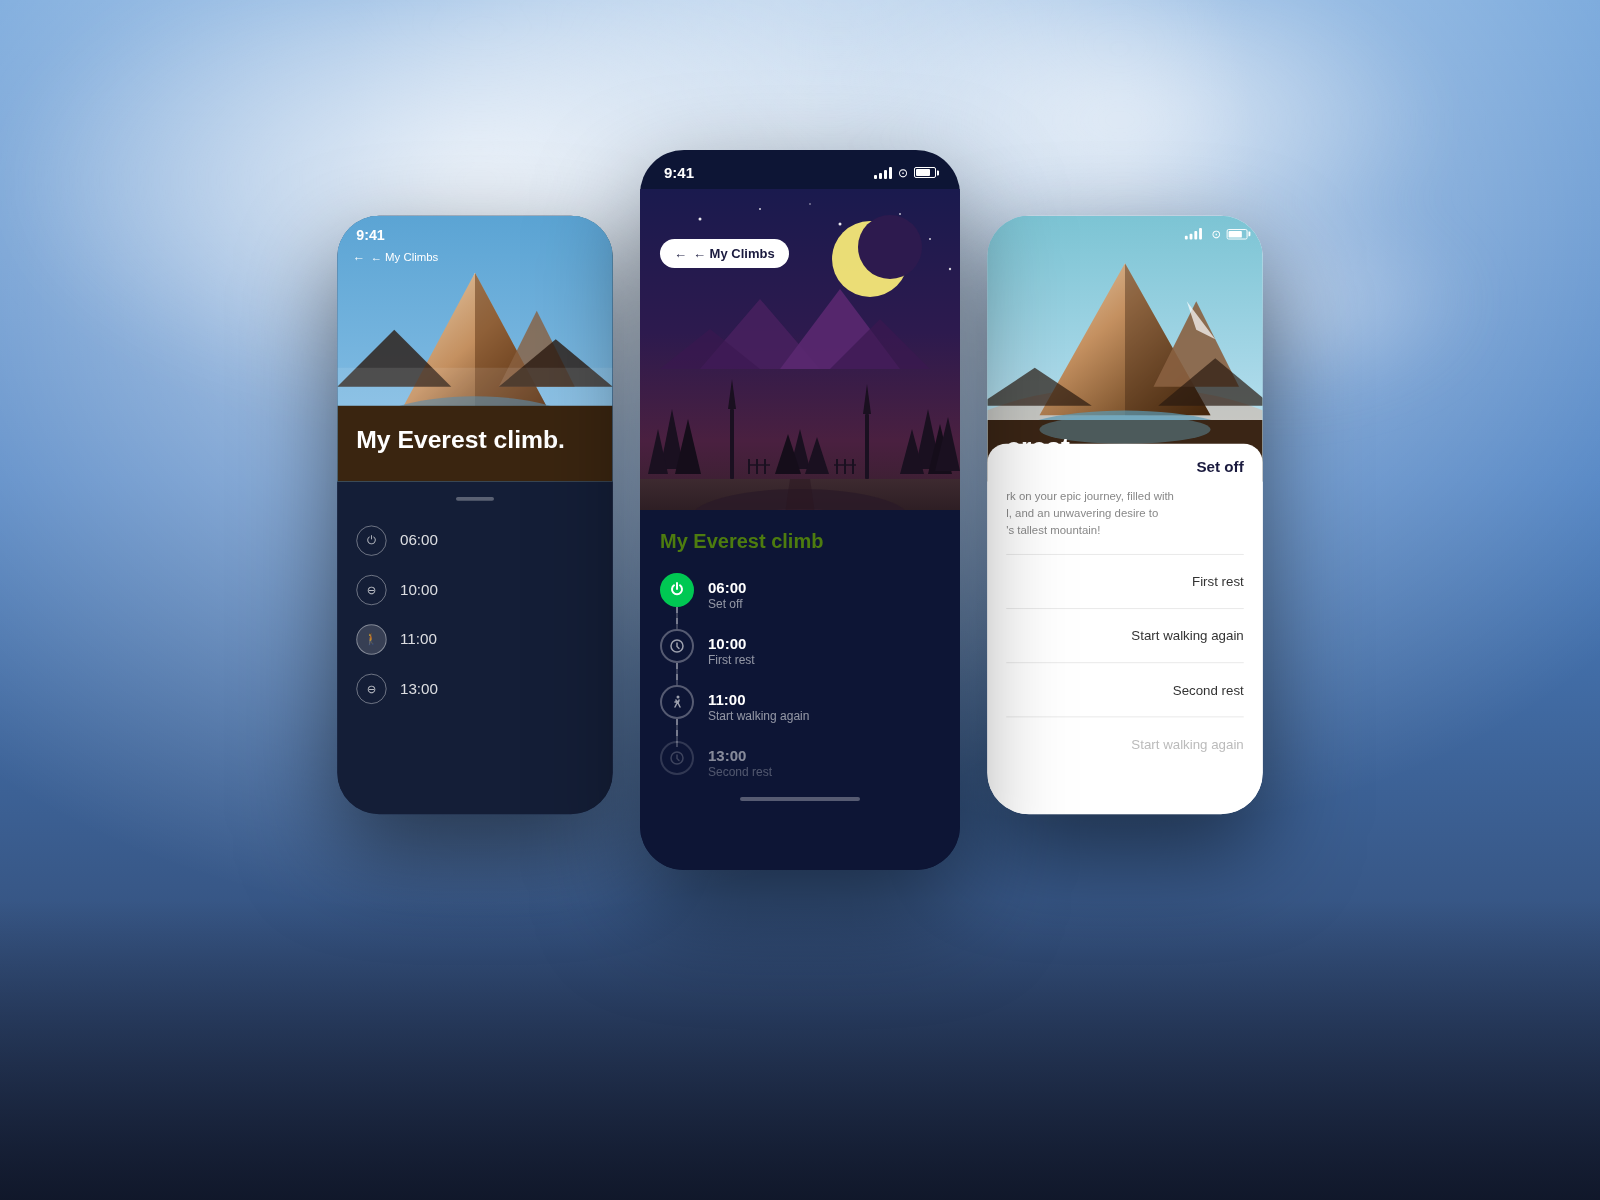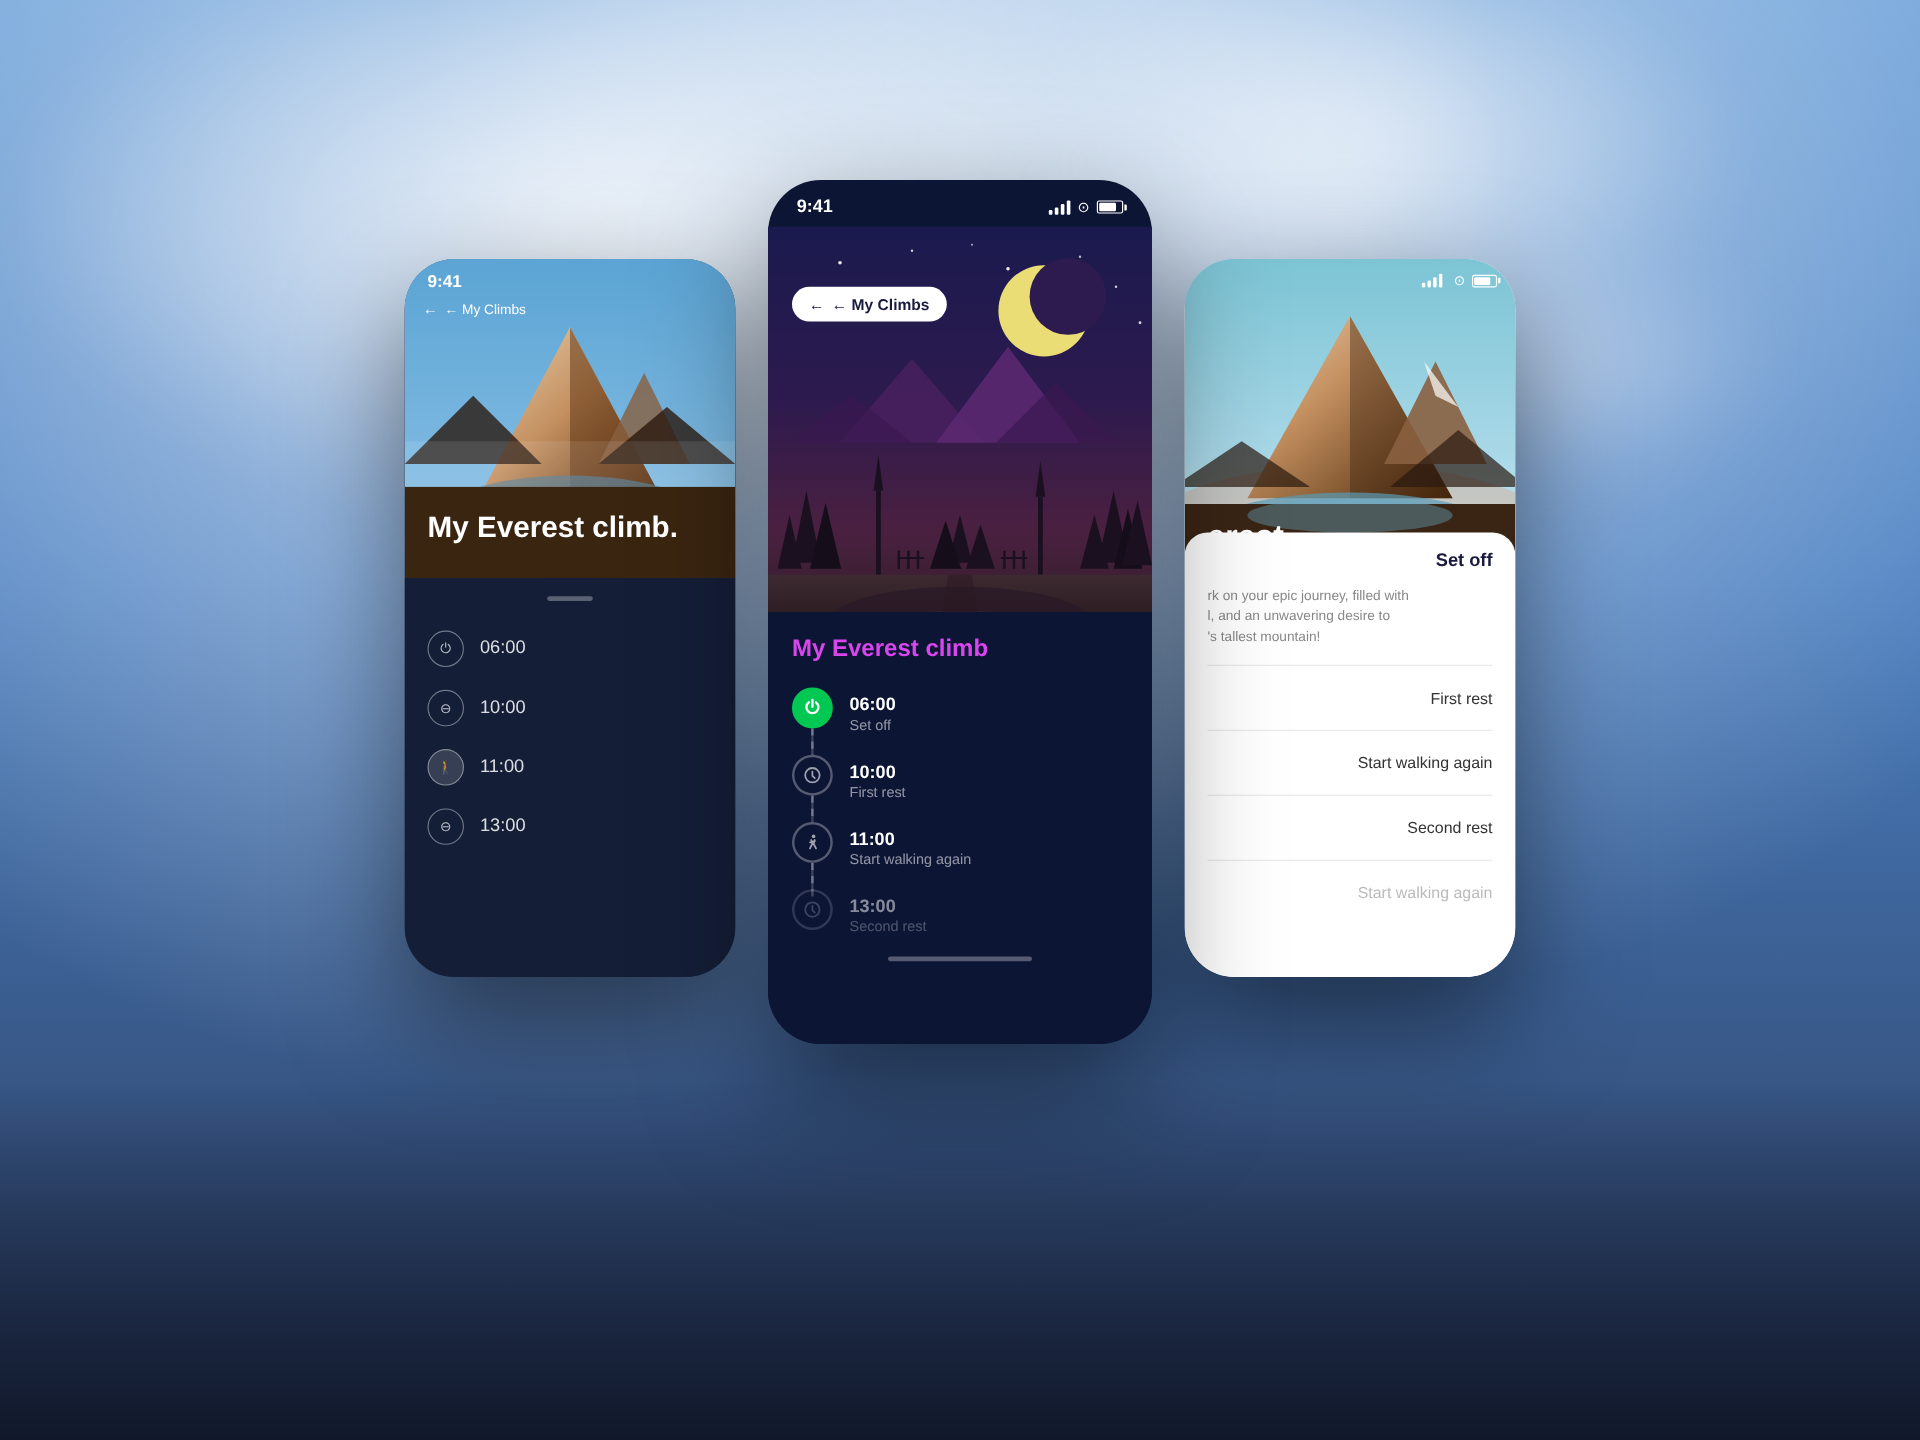--- a/index.html
+++ b/index.html
@@ -292,21 +292,21 @@
     .phone-center .content-area {
       background: #0d1535;
       position: absolute;
       top: 360px;
       left: 0; right: 0; bottom: 0;
       padding: 20px 20px 0;
       overflow: hidden;
     }
 
     .climb-name {
-      color: #d946ef;
+      color: #4d7c0f;
       font-size: 20px;
       font-weight: 700;
       margin-bottom: 20px;
     }
 
     
     .timeline {
       position: relative;
     }
 

